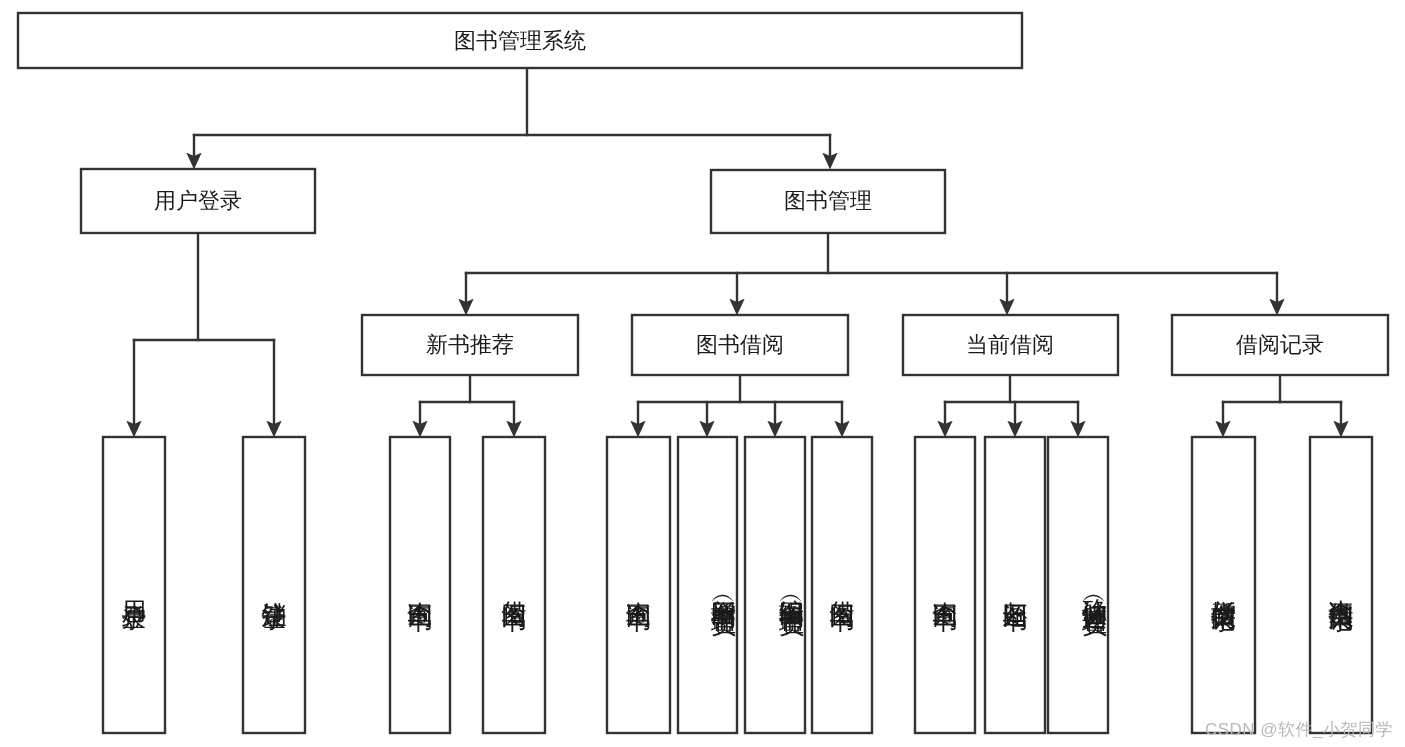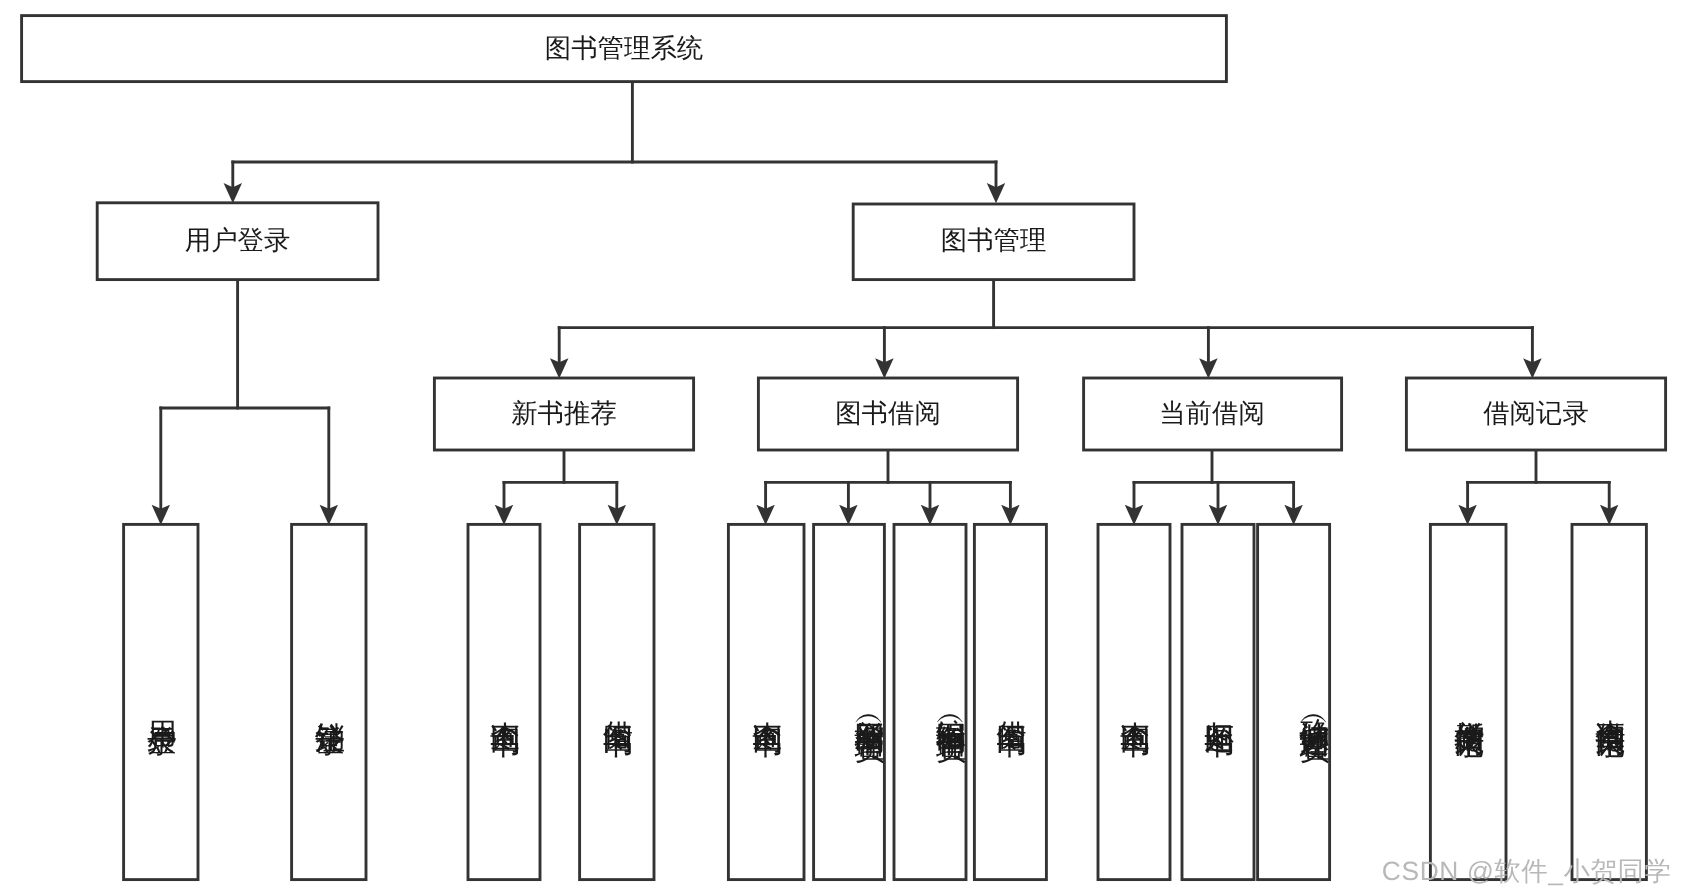--- a/index.html
+++ b/index.html
@@ -64,21 +64,21 @@
     justify-content: center;
     white-space: nowrap;
     pointer-events: none;
     user-select: none;
   }
   .watermark {
     position: absolute;
     right: 12px;
     bottom: 6px;
     font-family: "Liberation Sans", "DejaVu Sans", sans-serif;
-    font-size: 22px;
+    font-size: 17px;
     color: #b8b8b8;
     letter-spacing: 0.5px;
     white-space: nowrap;
   }
 </style>
 </head>
 <body>
 
 <div id="diagram-root">
 

